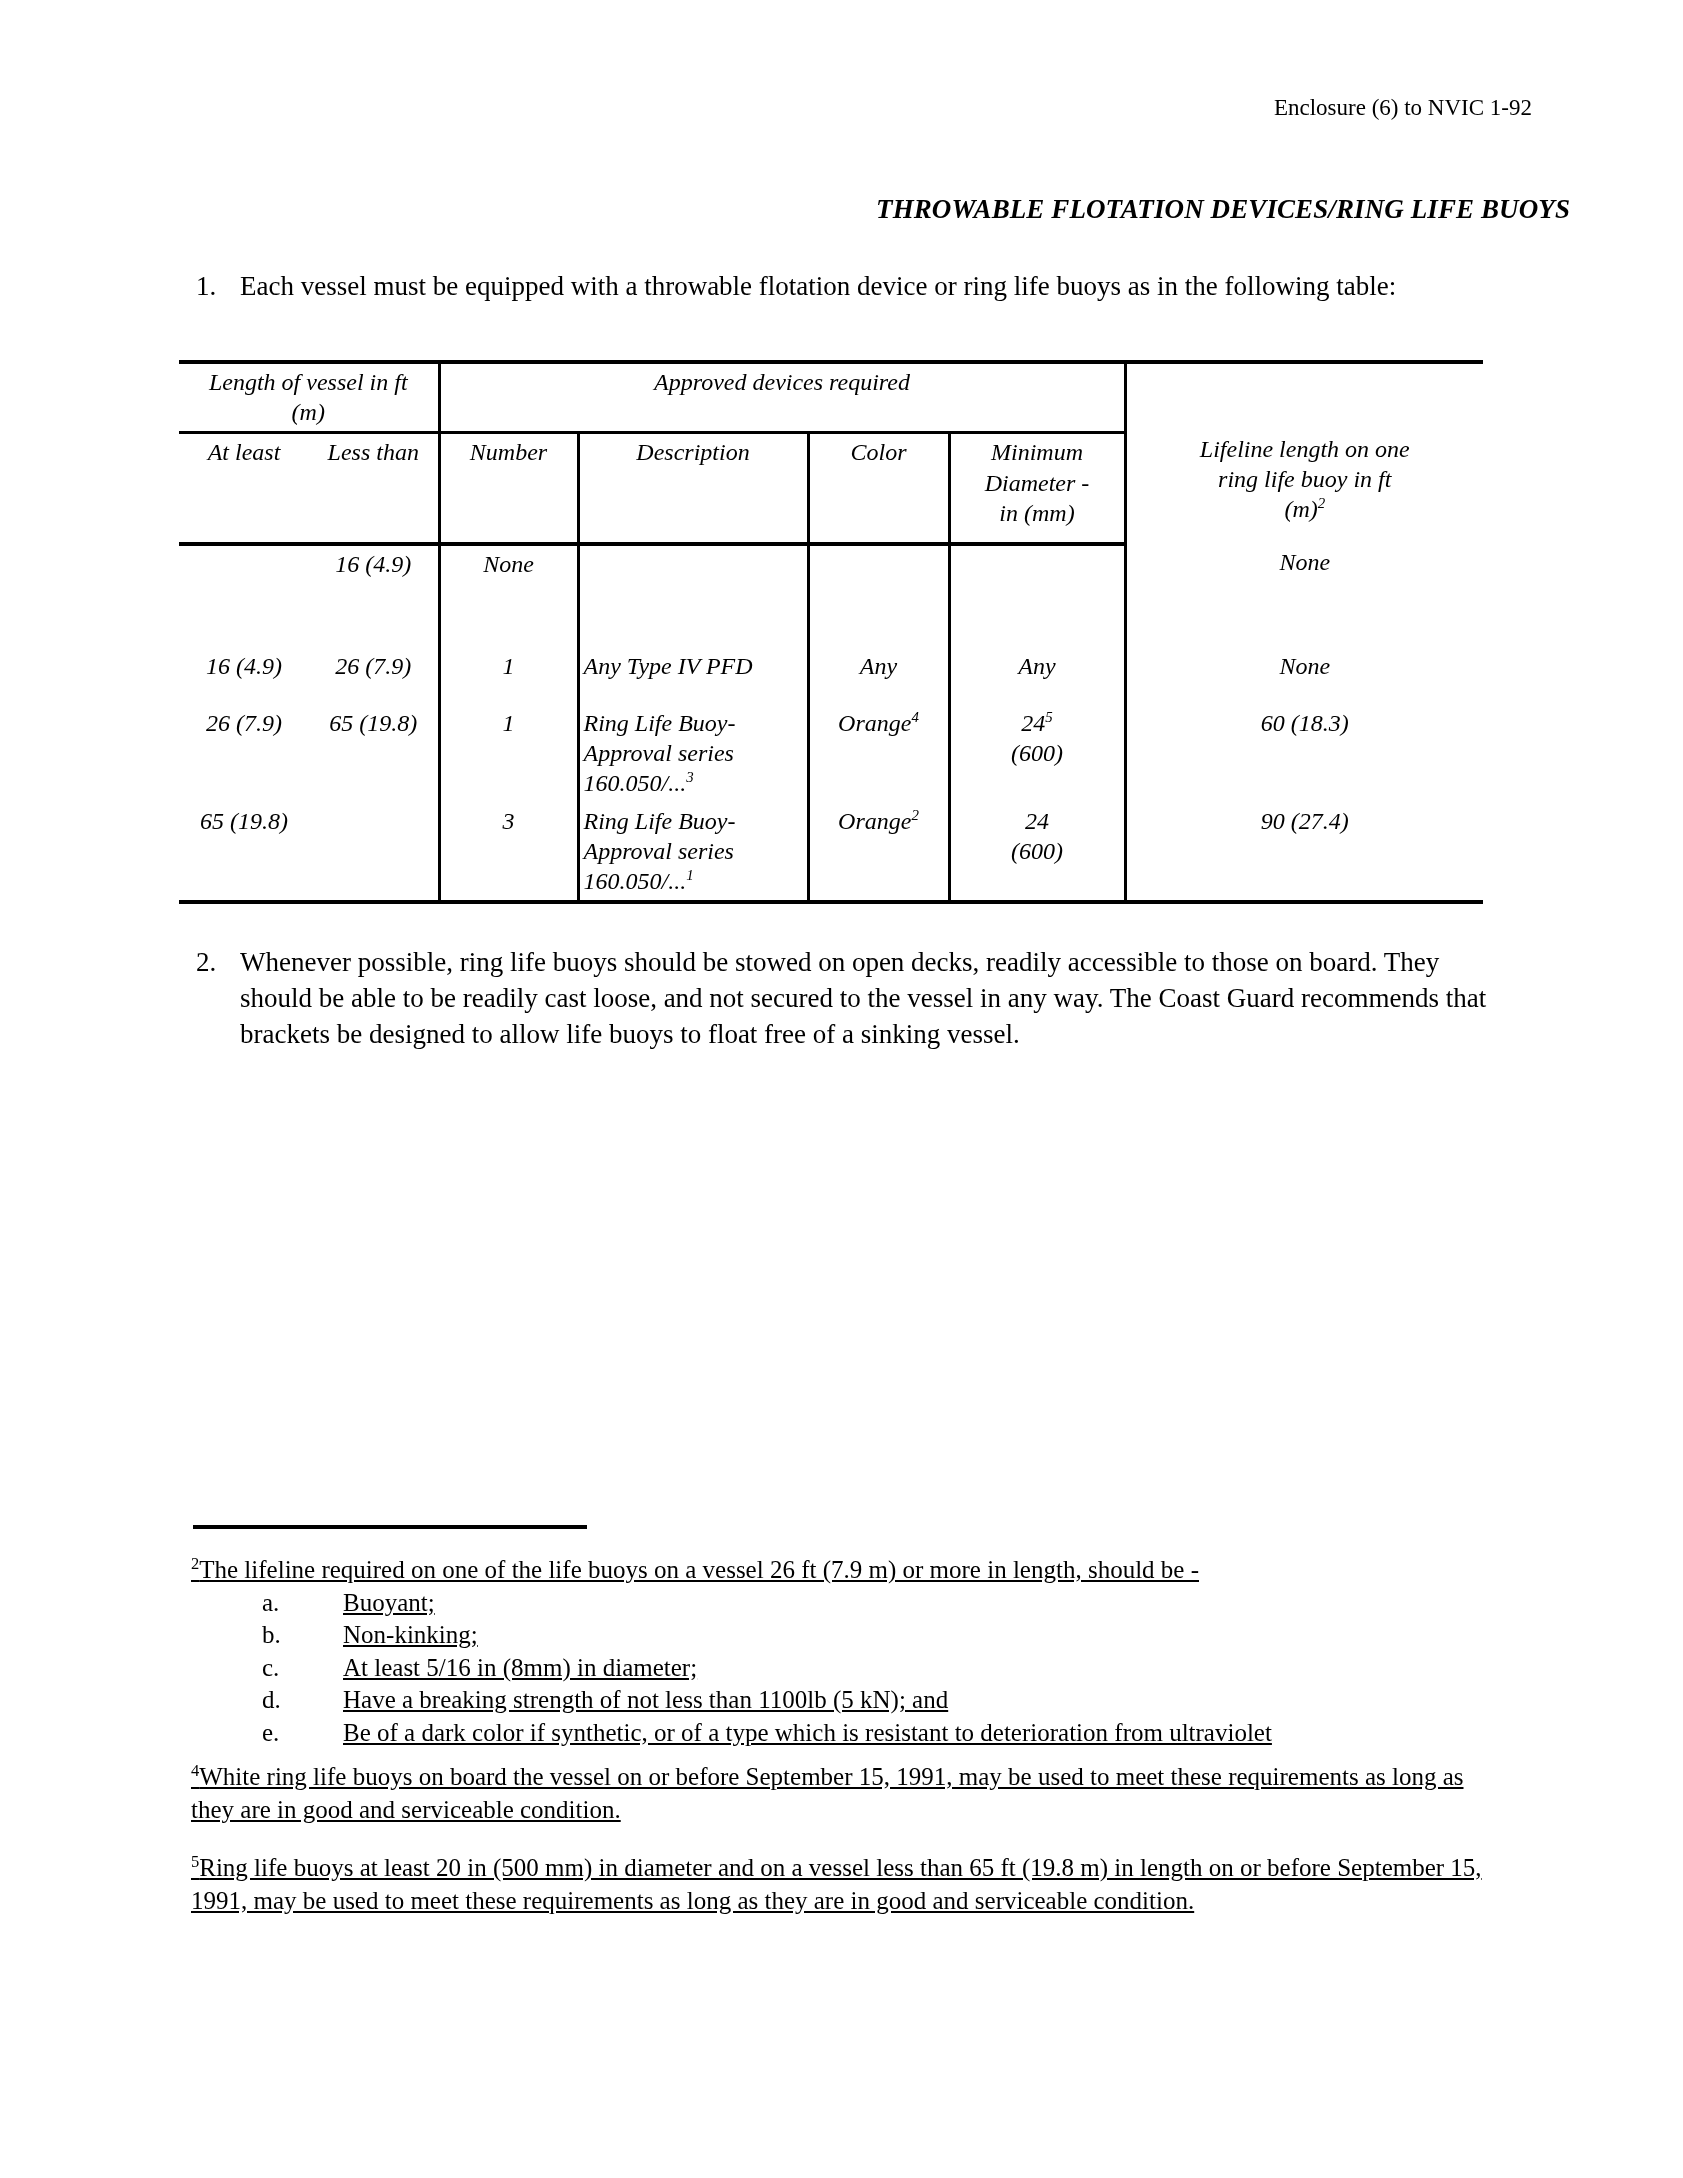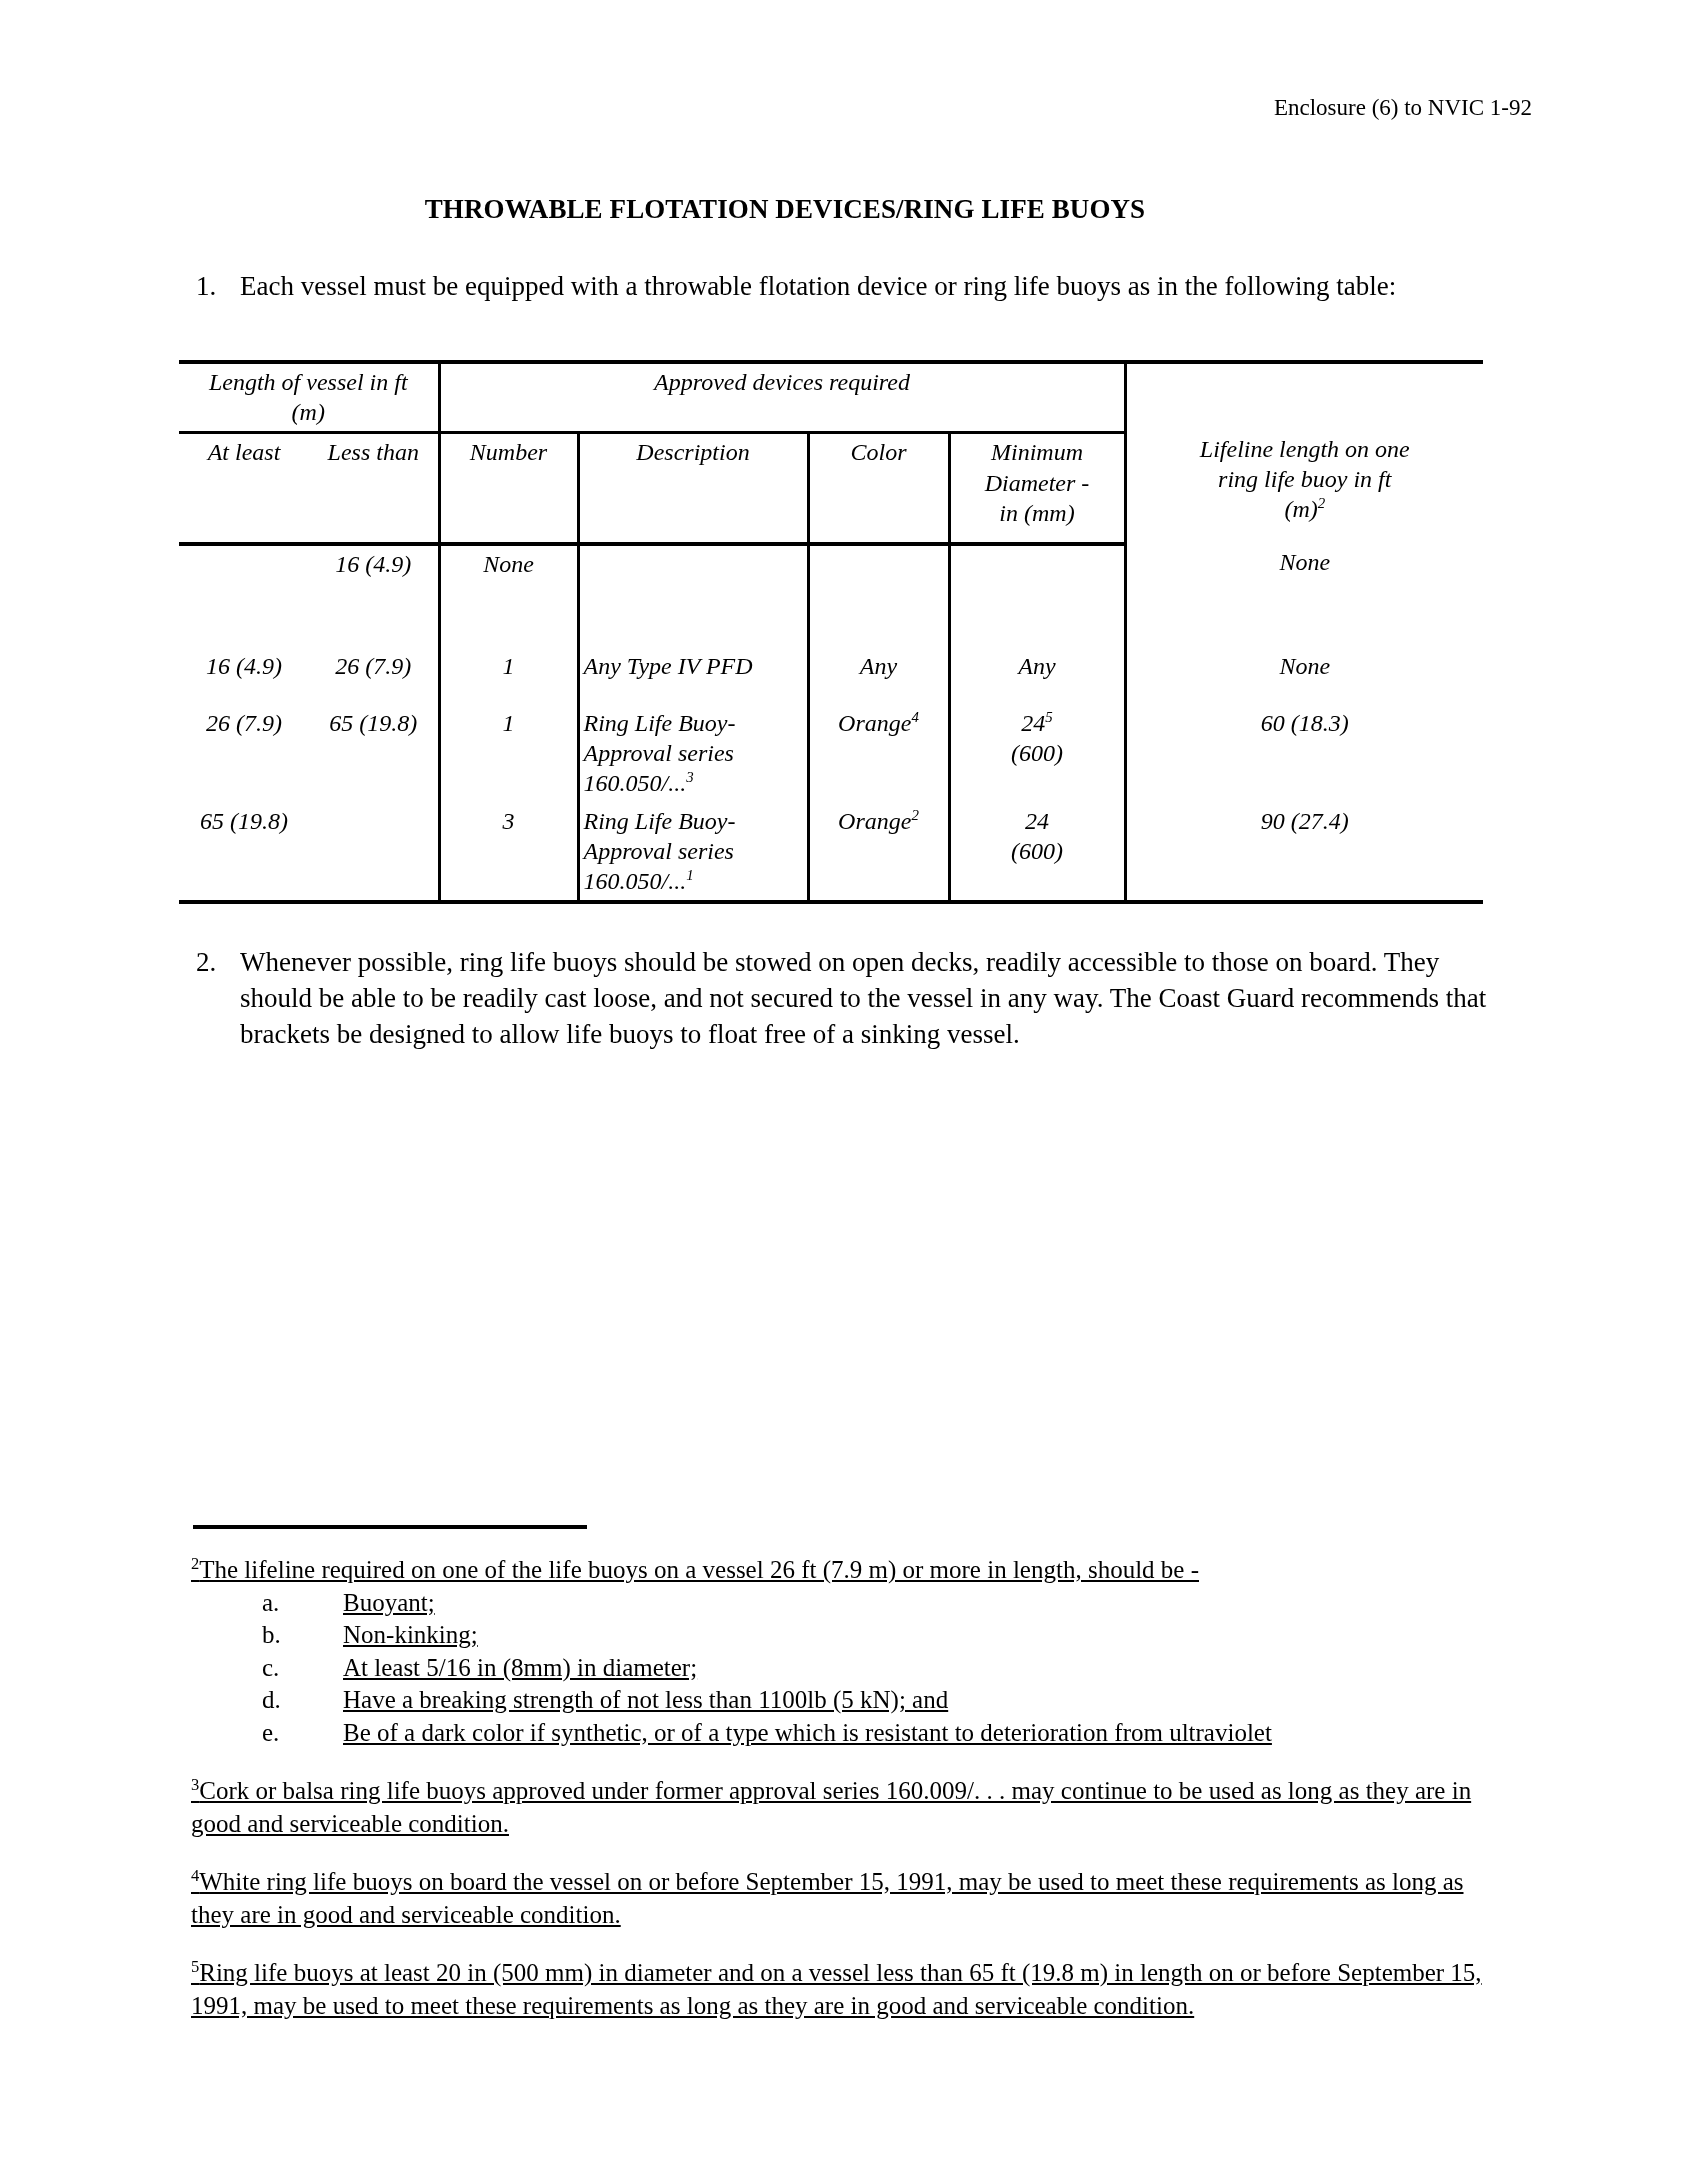--- a/index.html
+++ b/index.html
@@ -30,24 +30,25 @@
     line-height: 1.15;
     white-space: nowrap;
   }
 
   
   .doc-title {
     position: absolute;
     top: 194px;
     left: 0;
     width: 1570px;
-    text-align: center;
+    text-align: right;
     font-size: 27px;
     font-weight: bold;
     letter-spacing: 0.1px;
+    font-style: italic;
   }
 
   
   .para {
     position: absolute;
     font-size: 27px;
     line-height: 1.33;
   }
   .para .num {
     position: absolute;
@@ -305,23 +306,20 @@
           <span class="lbl">d.</span>
           <span>Have a breaking strength of not less than 1100lb (5 kN); and</span>
         </li>
         <li>
           <span class="lbl">e.</span>
           <span>Be of a dark color if synthetic, or of a type which is resistant to deterioration from ultraviolet</span>
         </li>
       </ul>
     </div>
 
-    <div class="fn" style="margin-top:26px;">
-      <span class="fn-marker">3</span><span>Cork or balsa ring life buoys approved under former approval series 160.009/. . . may continue to be used as long as they are in good and serviceable condition.</span>
-    </div>
 
     <div class="fn">
       <span class="fn-marker">4</span><span>White ring life buoys on board the vessel on or before September 15, 1991, may be used to meet these requirements as long as they are in good and serviceable condition.</span>
     </div>
 
     <div class="fn">
       <span class="fn-marker">5</span><span>Ring life buoys at least 20 in (500 mm) in diameter and on a vessel less than 65 ft (19.8 m) in length on or before September 15, 1991, may be used to meet these requirements as long as they are in good and serviceable condition.</span>
     </div>
 
   </div>

